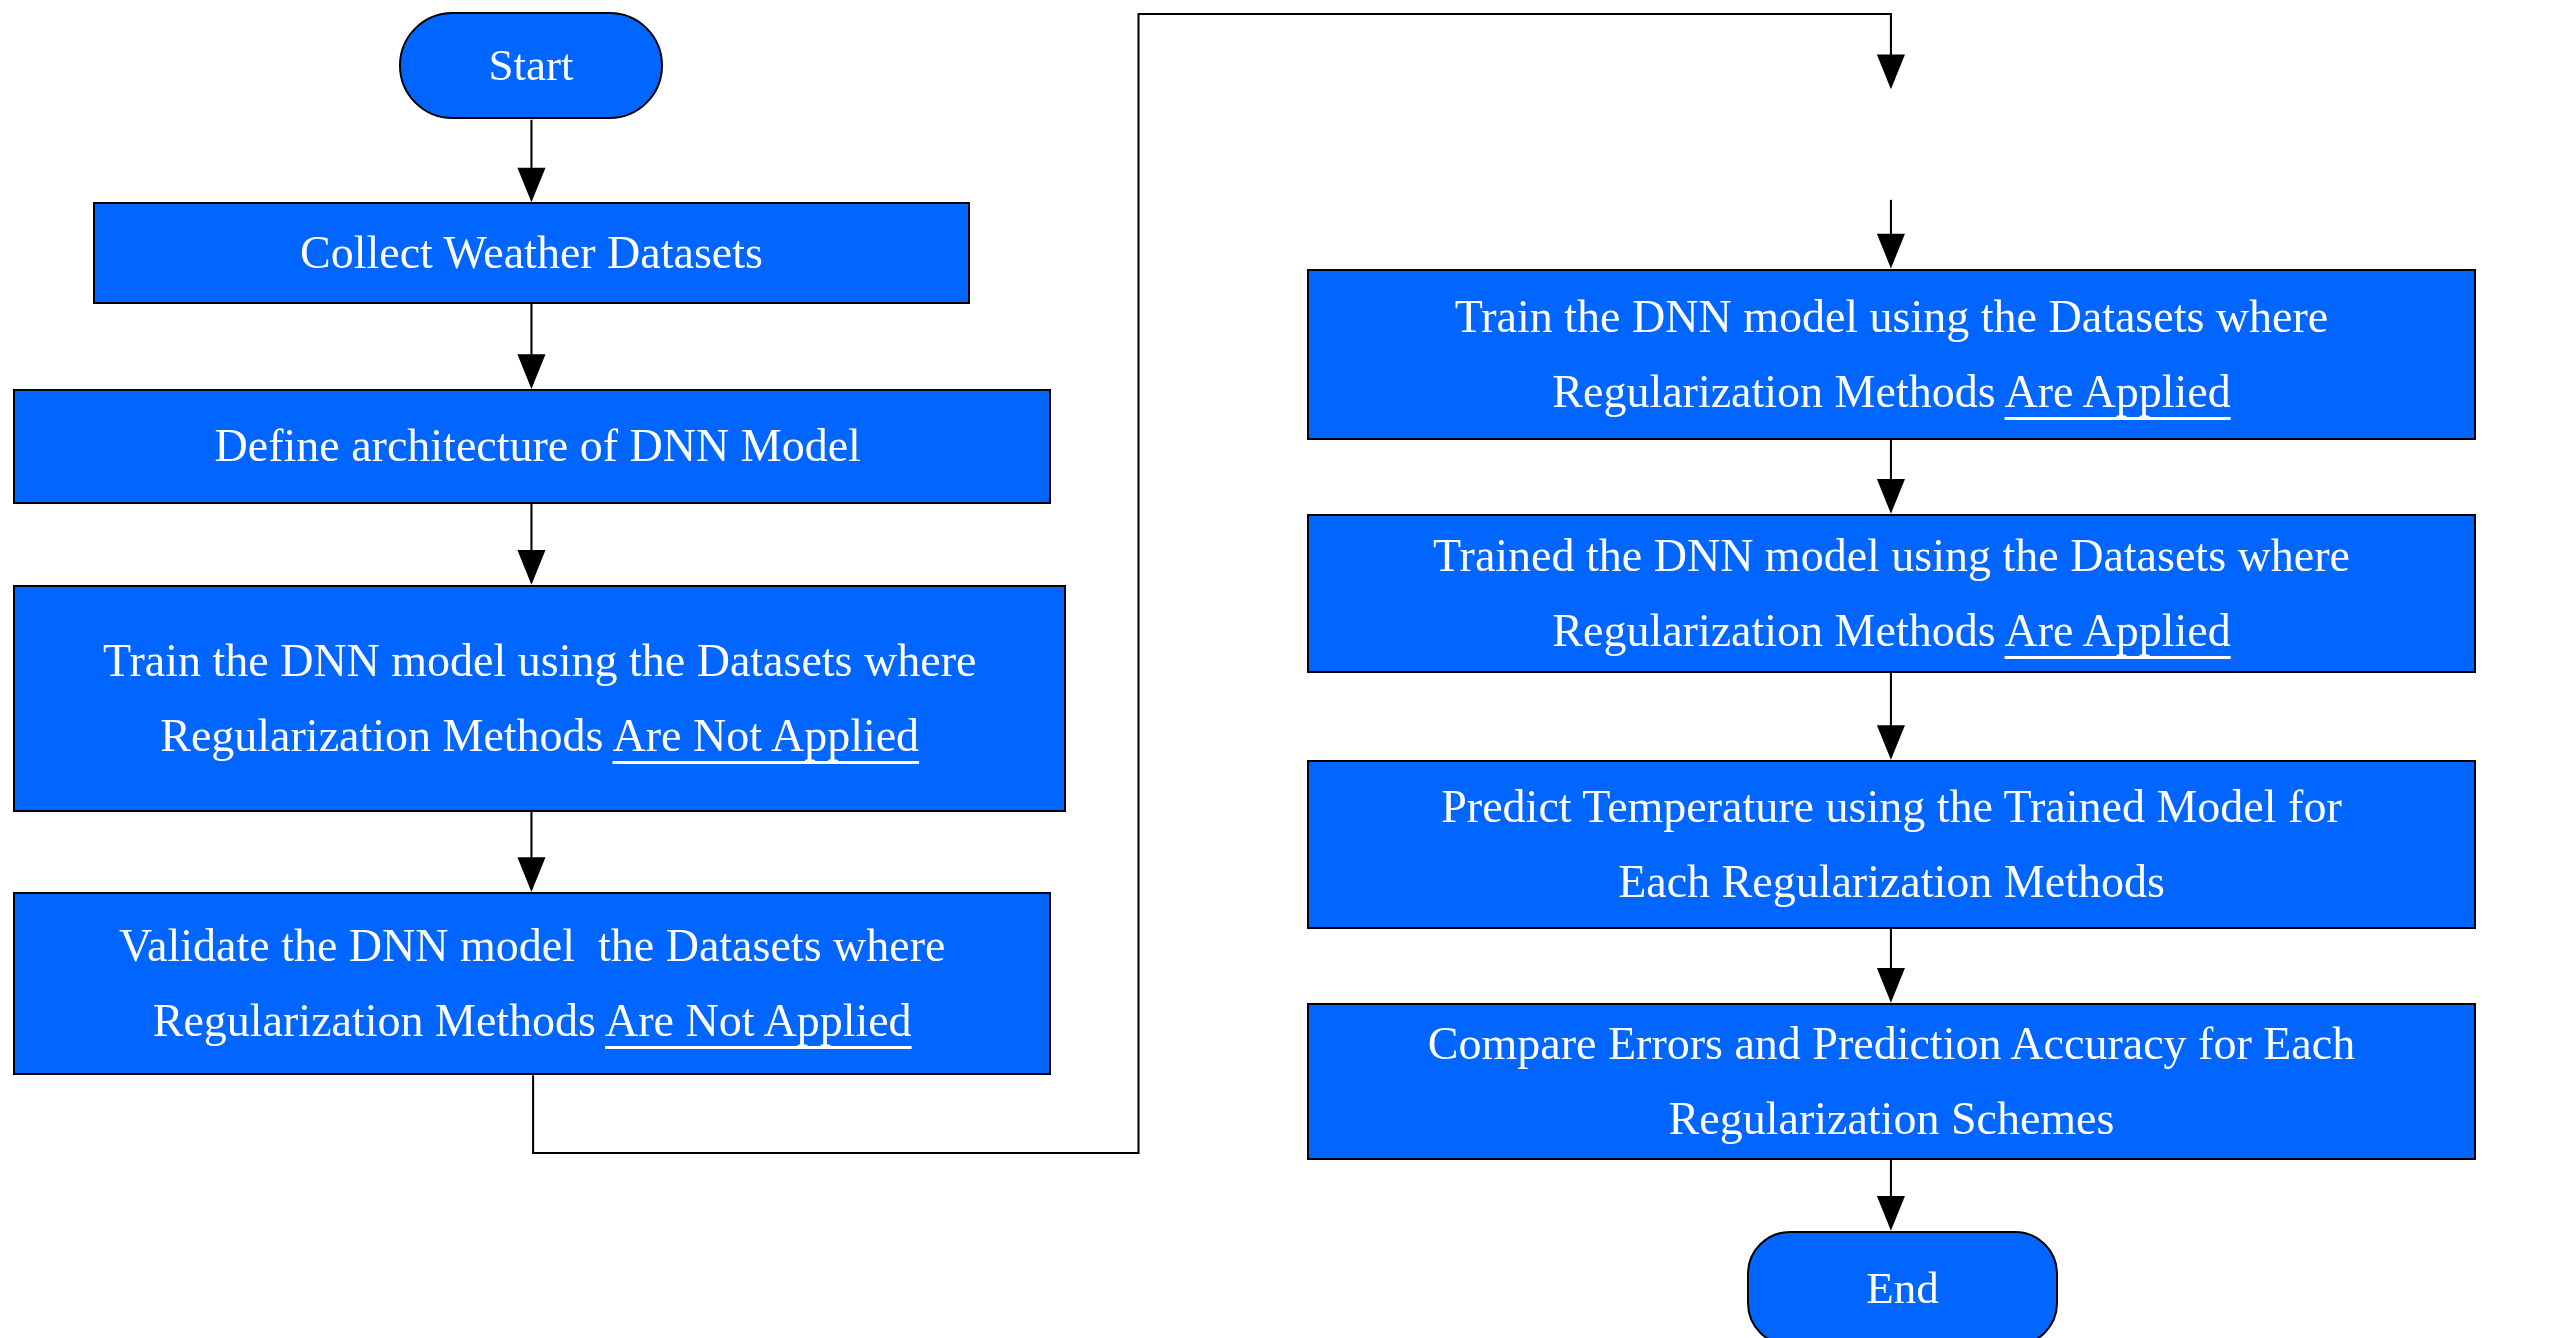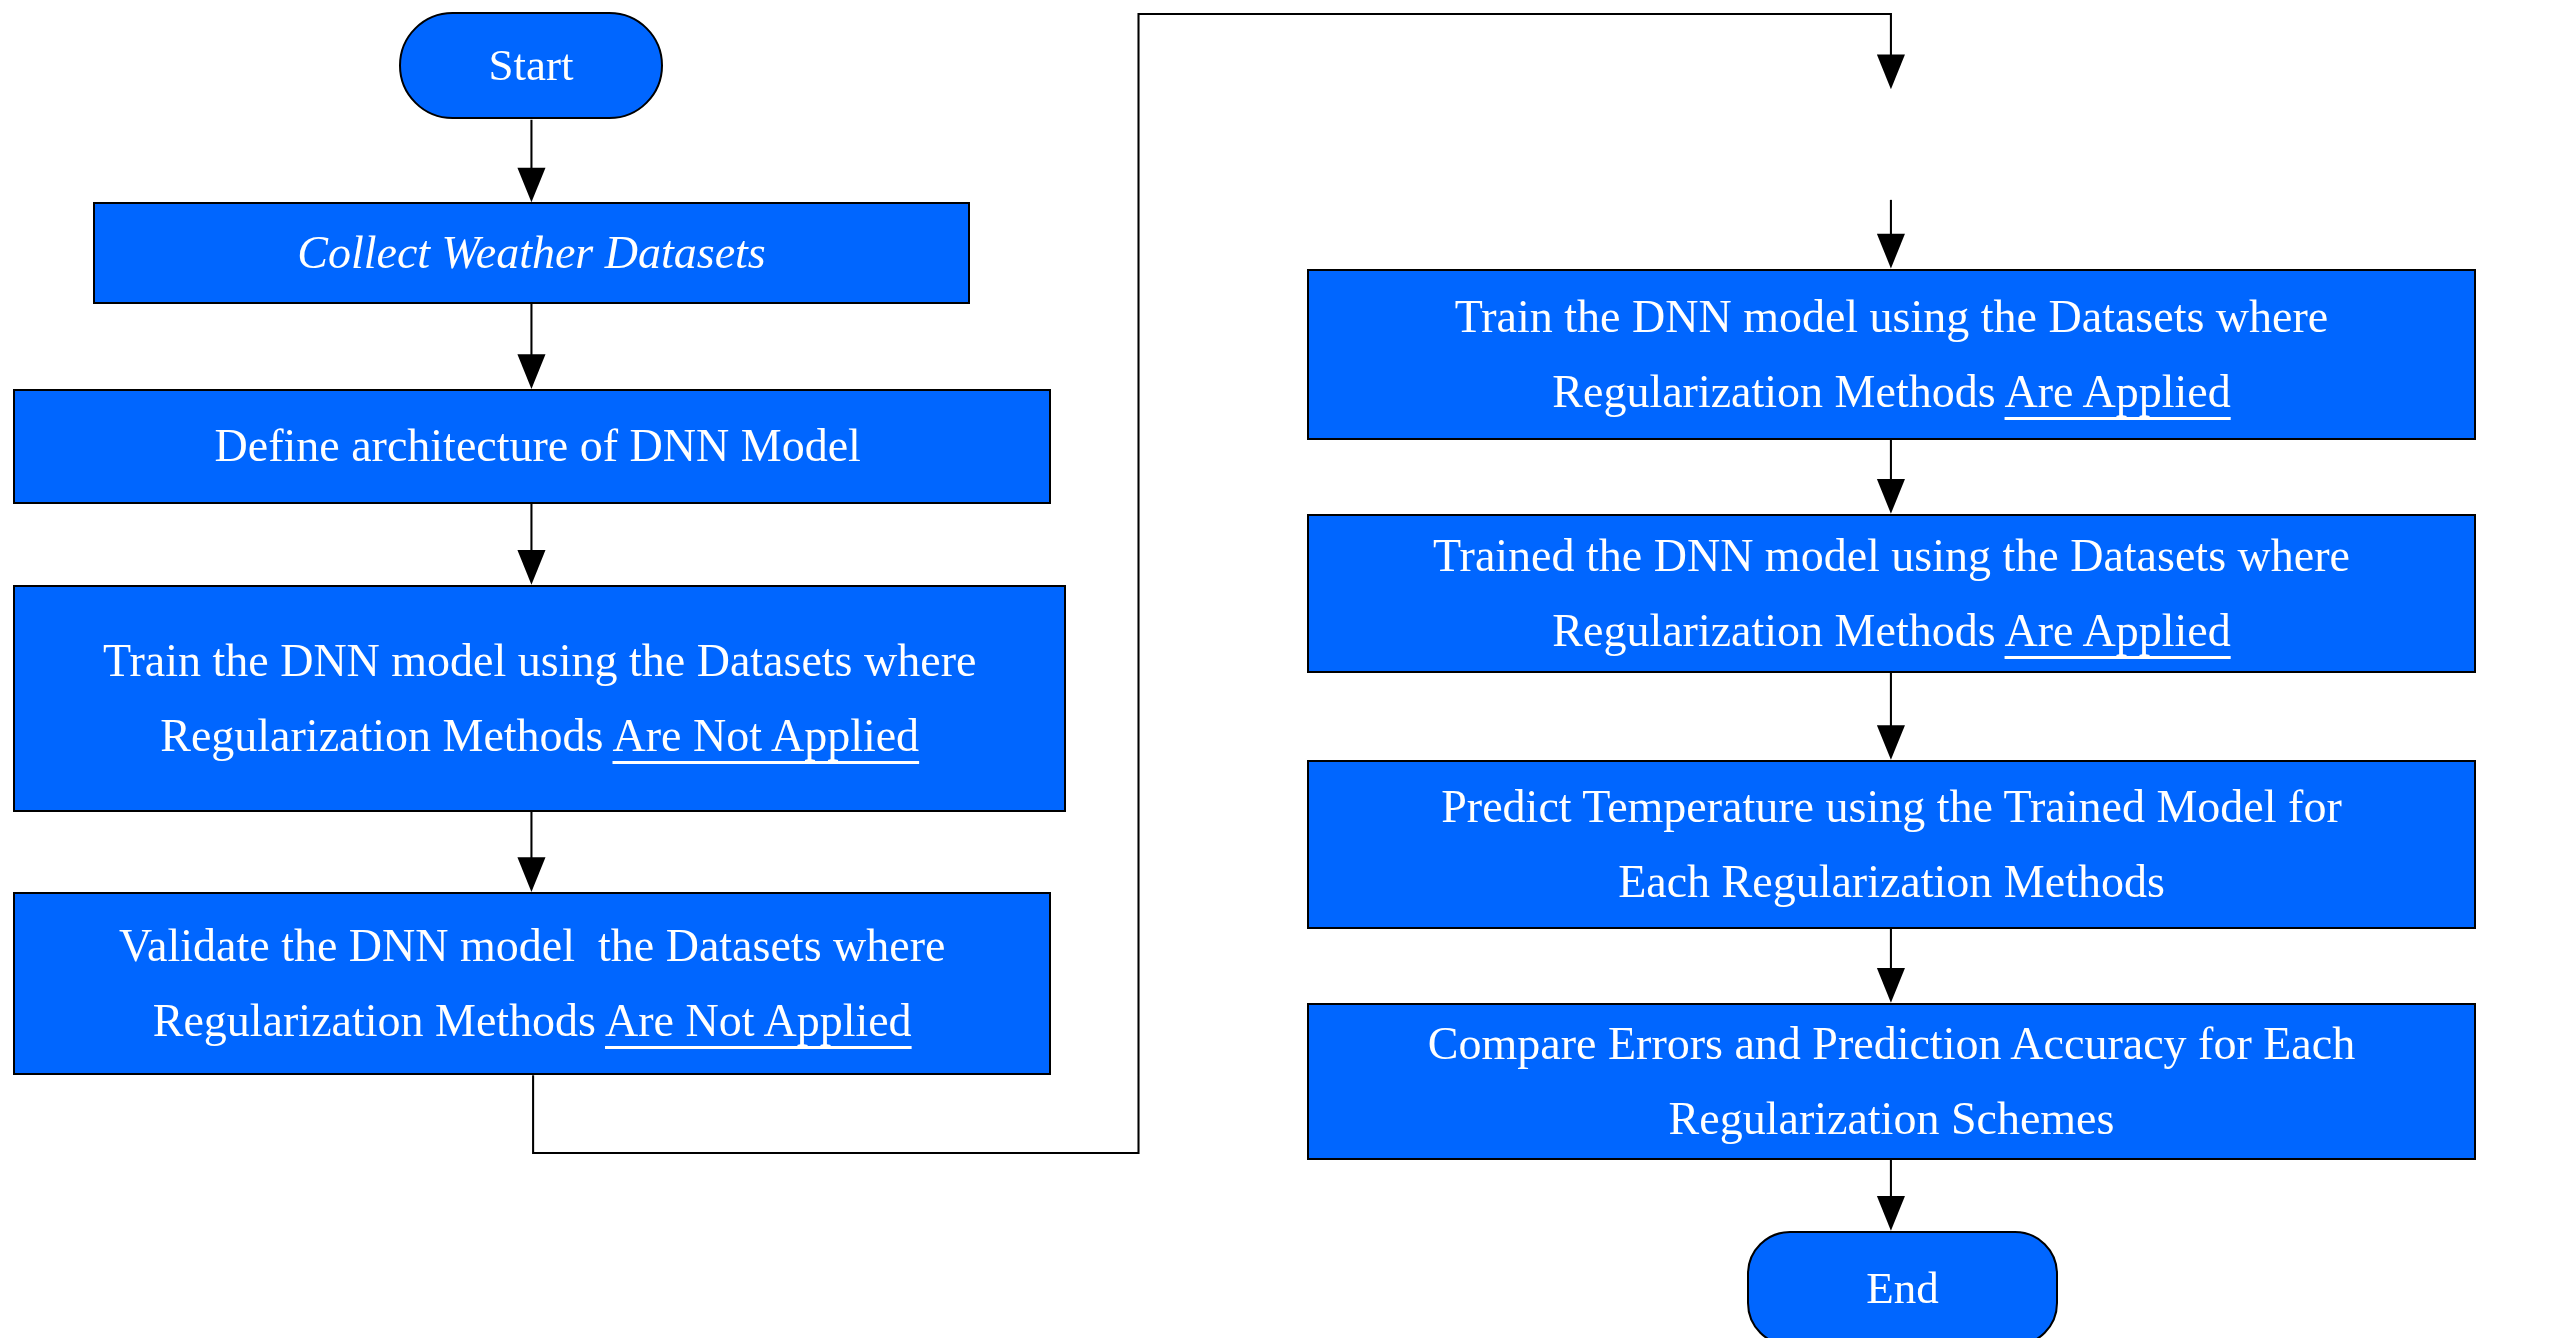--- a/index.html
+++ b/index.html
@@ -82,21 +82,21 @@
     <polygon class="head" points="2272,1172 2306,1172 2289,1214"></polygon>
 
     <line class="wire" x1="2289" y1="1404" x2="2289" y2="1451"></line>
     <polygon class="head" points="2272,1448 2306,1448 2289,1490"></polygon>
   </svg>
 
   <div class="node terminal" style="left:399px; top:12.4px; width:264px; height:107px;">
     <div class="line">Start</div>
   </div>
 
-  <div class="node" style="left:93px; top:202px; width:877px; height:102px;font-style:italic;">
+  <div class="node" style="left:93px; top:202px; width:877px; height:102px;">
     <div class="line">Collect Weather Datasets</div>
   </div>
 
   <div class="node" style="left:13.2px; top:389px; width:1038px; height:115px;padding-left:11px;">
     <div class="line">Define architecture of DNN Model</div>
   </div>
 
   <div class="node" style="left:13.2px; top:585px; width:1053px; height:227px;">
     <div class="line">Train the DNN model using the Datasets where</div>
     <div class="line"><span>Regularization Methods </span><u>Are Not Applied</u></div>

